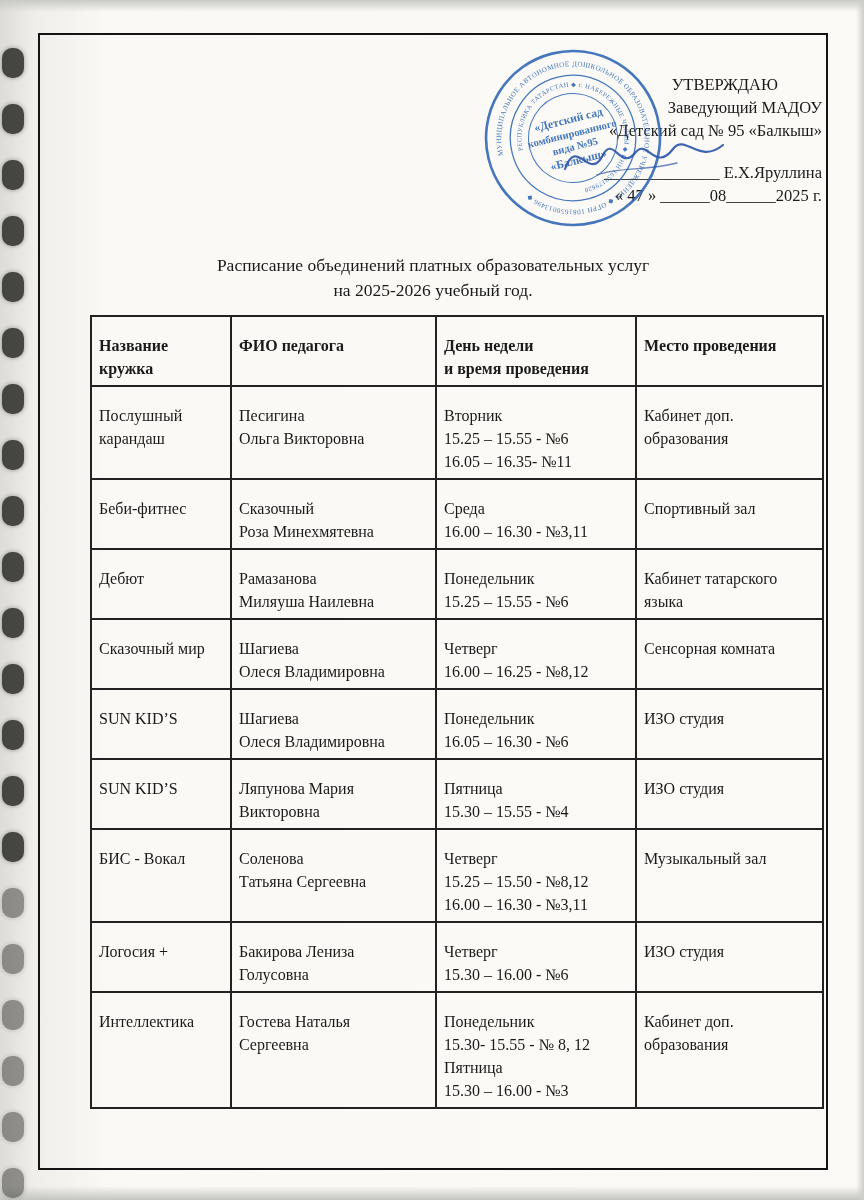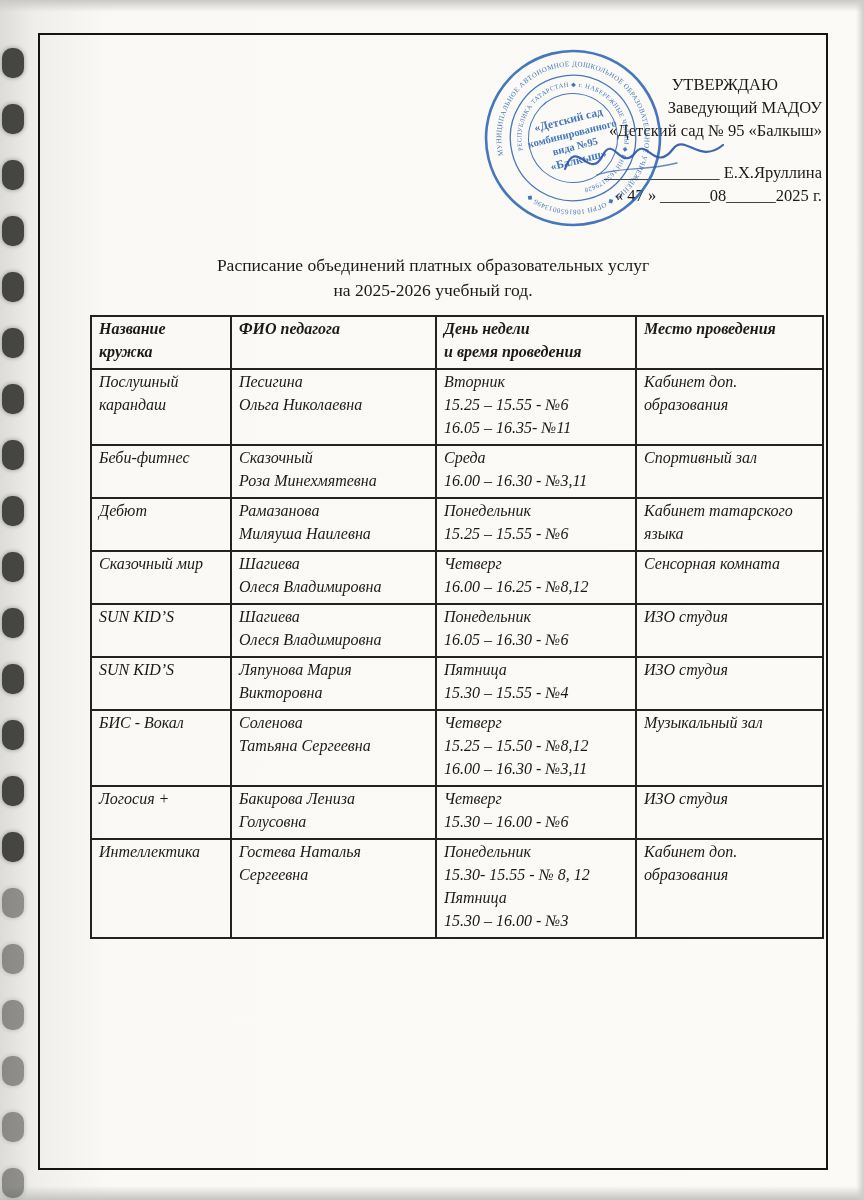--- a/index.html
+++ b/index.html
@@ -50,21 +50,21 @@
     text-align:center;font-weight:normal;font-size:17.5px;line-height:25px;
   }
   
   table.schedule{
     position:absolute;top:280px;left:50px;width:732px;
     border-collapse:collapse;table-layout:fixed;
     font-size:16px;
   }
   table.schedule th,table.schedule td{
     border:2px solid #222;vertical-align:top;text-align:left;
-    padding:0 7px 5px 7px;line-height:23px;font-style:italic;
+    padding:17px 7px 5px 7px;line-height:23px;
   }
   table.schedule th{font-weight:bold;}
   table.schedule col.c1{width:140px;}
   table.schedule col.c2{width:205px;}
   table.schedule col.c3{width:200px;}
   table.schedule col.c4{width:187px;}
 </style>
 </head>
 <body>
 
@@ -163,21 +163,21 @@
           </tr>
         </thead>
       <tbody>
           <tr>
             <td>
               <div>Послушный</div>
               <div>карандаш</div>
             </td>
             <td>
               <div>Песигина</div>
-              <div>Ольга Николаевна</div>
+              <div>Ольга Викторовна</div>
             </td>
             <td>
               <div>Вторник</div>
               <div>15.25 – 15.55 - №6</div>
               <div>16.05 – 16.35- №11</div>
             </td>
             <td>
               <div>Кабинет доп.</div>
               <div>образования</div>
             </td>

